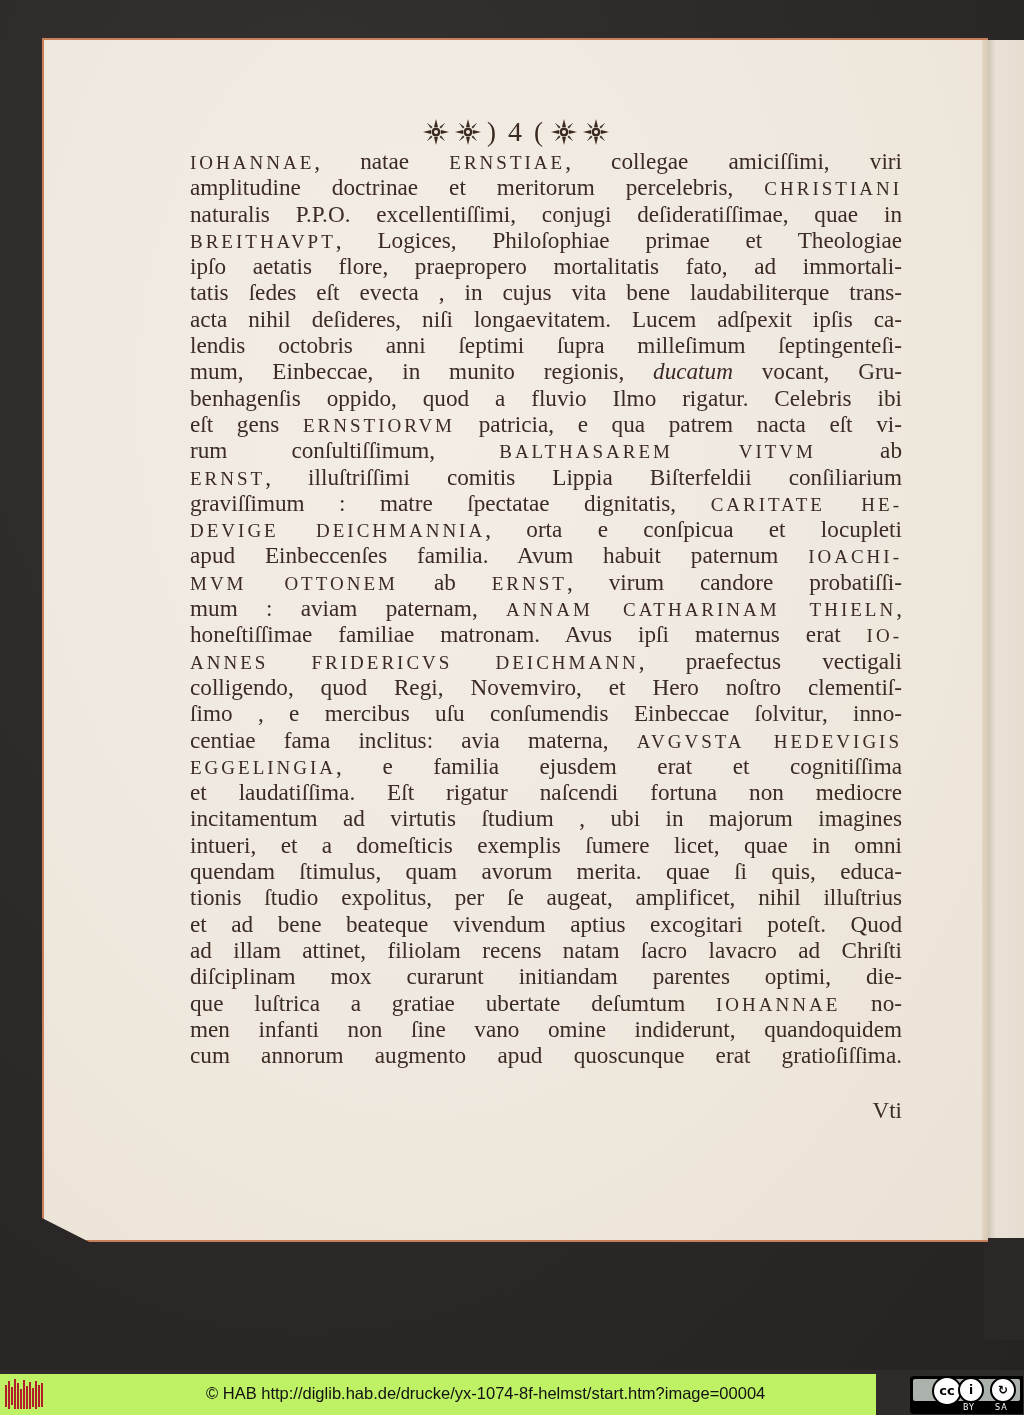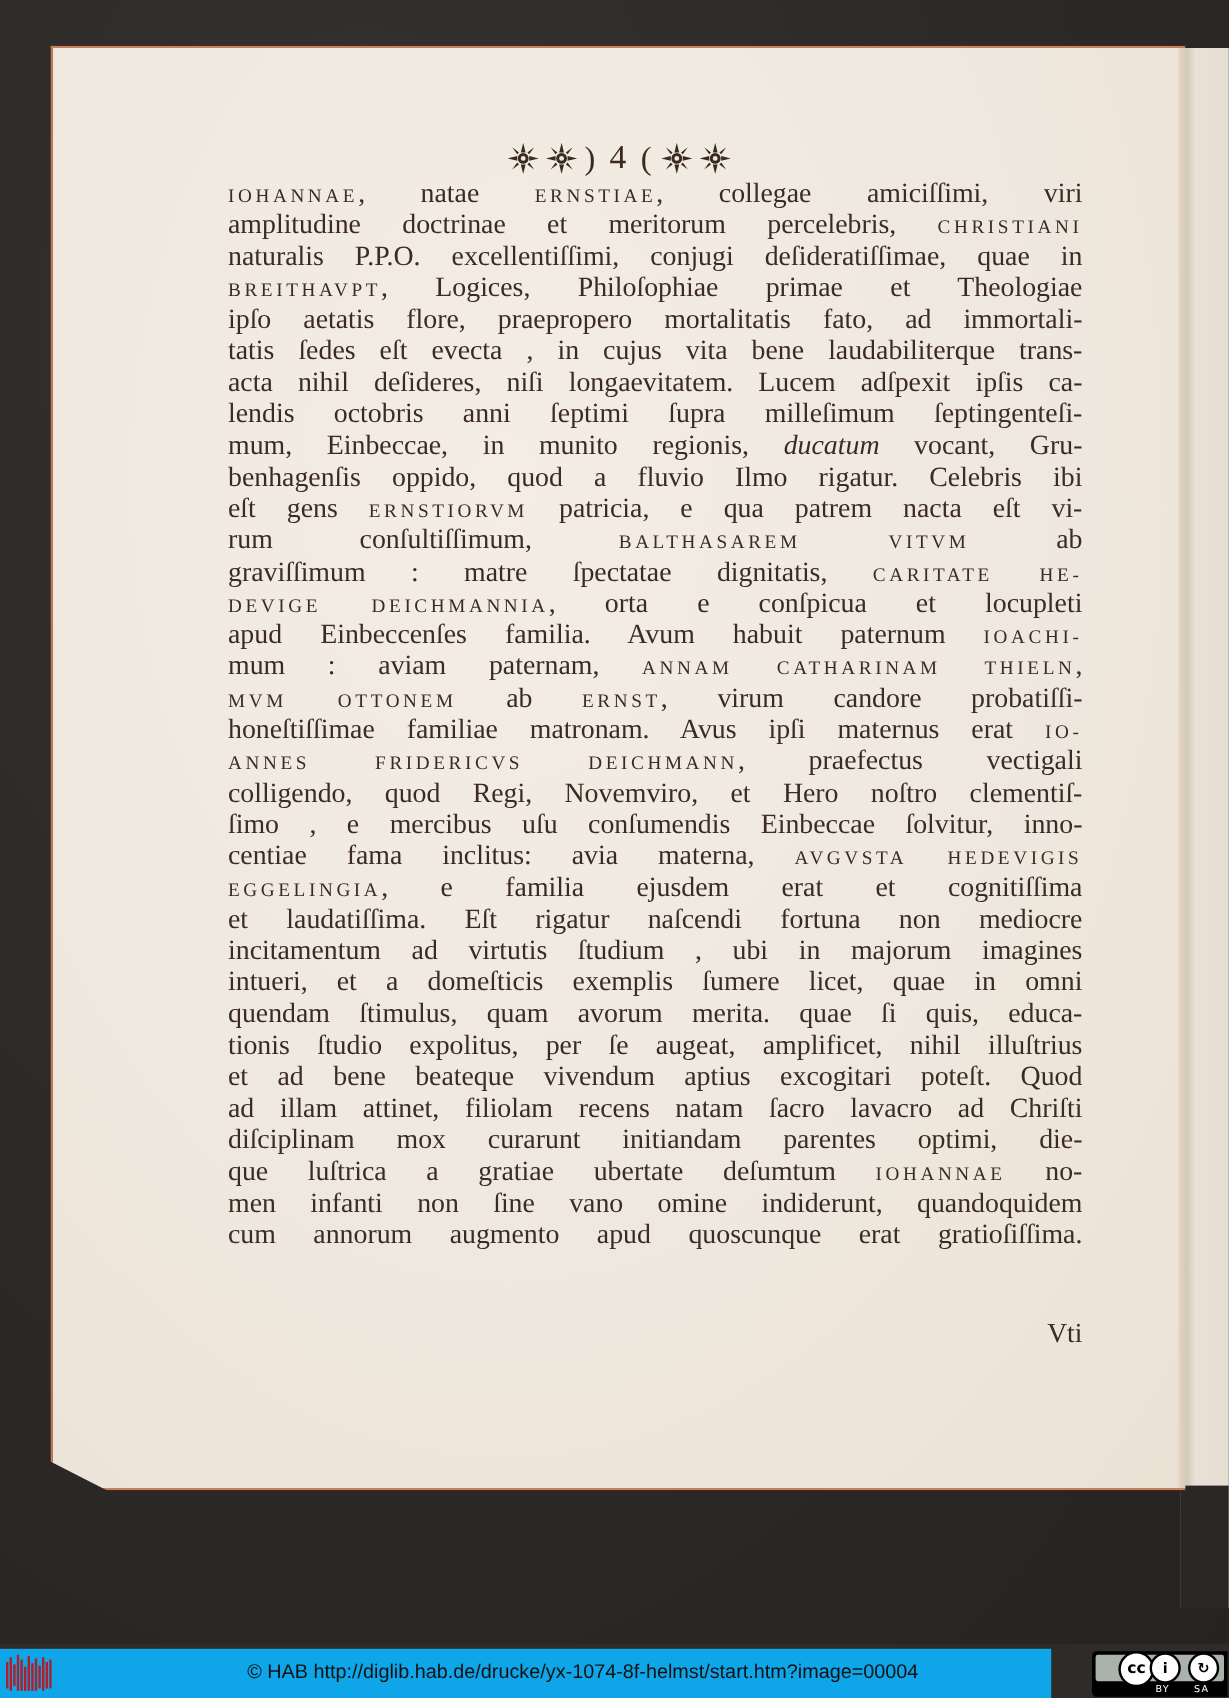--- a/index.html
+++ b/index.html
@@ -47,29 +47,29 @@
     .ornament svg { width: 26px; height: 26px; }
     .folio { font-size: 28px; margin: 0 4px; }
     .text-block {
       position: absolute; left: 146px; top: 108px; width: 712px;
       color: #3b2b24; font-size: 23.2px; line-height: 26.3px;
     }
     .line {
       display: block; white-space: nowrap; text-align: justify;
       text-align-last: justify; height: 26.3px;
     }
-    .line .sc { font-variant: small-caps; letter-spacing: 3px; font-size: 16px; }
+    .line .sc { font-variant: small-caps; letter-spacing: 3px; font-size: 19px; }
     .line .it { font-style: italic; }
     .catchword {
       position: absolute; right: 86px; top: 1058px;
       color: #3b2b24; font-size: 23px;
     }
     .footer {
       position: absolute; left: 0; top: 1374px; width: 876px; height: 41px;
-      background: #0ea5e9;
+      background: #bef264;
       font-family: "Liberation Sans", "DejaVu Sans", sans-serif;
     }
     .hab-logo {
       position: absolute; left: 4px; top: 3px; width: 40px; height: 34px;
     }
     .footer-url {
       position: absolute; left: 206px; top: 10px;
       font-size: 16.5px; color: #111; white-space: nowrap;
     }
     .dfg-logo {
@@ -154,25 +154,26 @@
       <div class="line"><span>naturalis P.P.O. excellentiſſimi, conjugi deſideratiſſimae, quae in</span></div>
       <div class="line"><span class="sc">BREITHAVPT</span><span>, Logices, Philoſophiae primae et Theologiae</span></div>
       <div class="line"><span>ipſo aetatis flore, praepropero mortalitatis fato, ad immortali-</span></div>
       <div class="line"><span>tatis ſedes eſt evecta , in cujus vita bene laudabiliterque trans-</span></div>
       <div class="line"><span>acta nihil deſideres, niſi longaevitatem. Lucem adſpexit ipſis ca-</span></div>
       <div class="line"><span>lendis octobris anni ſeptimi ſupra milleſimum ſeptingenteſi-</span></div>
       <div class="line"><span>mum, Einbeccae, in munito regionis, </span><span class="it">ducatum</span><span> vocant, Gru-</span></div>
       <div class="line"><span>benhagenſis oppido, quod a fluvio Ilmo rigatur. Celebris ibi</span></div>
       <div class="line"><span>eſt gens </span><span class="sc">ERNSTIORVM</span><span> patricia, e qua patrem nacta eſt vi-</span></div>
       <div class="line"><span>rum conſultiſſimum, </span><span class="sc">BALTHASAREM VITVM</span><span> ab</span></div>
+      <div class="line"><span class="sc">ERNST</span><span>, illuſtriſſimi comitis Lippia Biſterfeldii conſiliarium</span></div>
       <div class="line"><span>graviſſimum : matre ſpectatae dignitatis, </span><span class="sc">CARITATE HE-</span></div>
       <div class="line"><span class="sc">DEVIGE DEICHMANNIA</span><span>, orta e conſpicua et locupleti</span></div>
       <div class="line"><span>apud Einbeccenſes familia. Avum habuit paternum </span><span class="sc">IOACHI-</span></div>
+      <div class="line"><span class="sc">MVM OTTONEM</span><span> ab </span><span class="sc">ERNST</span><span>, virum candore probatiſſi-</span></div>
       <div class="line"><span>mum : aviam paternam, </span><span class="sc">ANNAM CATHARINAM THIELN</span><span>,</span></div>
-      <div class="line"><span class="sc">MVM OTTONEM</span><span> ab </span><span class="sc">ERNST</span><span>, virum candore probatiſſi-</span></div>
       <div class="line"><span>honeſtiſſimae familiae matronam. Avus ipſi maternus erat </span><span class="sc">IO-</span></div>
       <div class="line"><span class="sc">ANNES FRIDERICVS DEICHMANN</span><span>, praefectus vectigali</span></div>
       <div class="line"><span>colligendo, quod Regi, Novemviro, et Hero noſtro clementiſ-</span></div>
       <div class="line"><span>ſimo , e mercibus uſu conſumendis Einbeccae ſolvitur, inno-</span></div>
       <div class="line"><span>centiae fama inclitus: avia materna, </span><span class="sc">AVGVSTA HEDEVIGIS</span></div>
       <div class="line"><span class="sc">EGGELINGIA</span><span>, e familia ejusdem erat et cognitiſſima</span></div>
       <div class="line"><span>et laudatiſſima. Eſt rigatur naſcendi fortuna non mediocre</span></div>
       <div class="line"><span>incitamentum ad virtutis ſtudium , ubi in majorum imagines</span></div>
       <div class="line"><span>intueri, et a domeſticis exemplis ſumere licet, quae in omni</span></div>
       <div class="line"><span>quendam ſtimulus, quam avorum merita. quae ſi quis, educa-</span></div>

